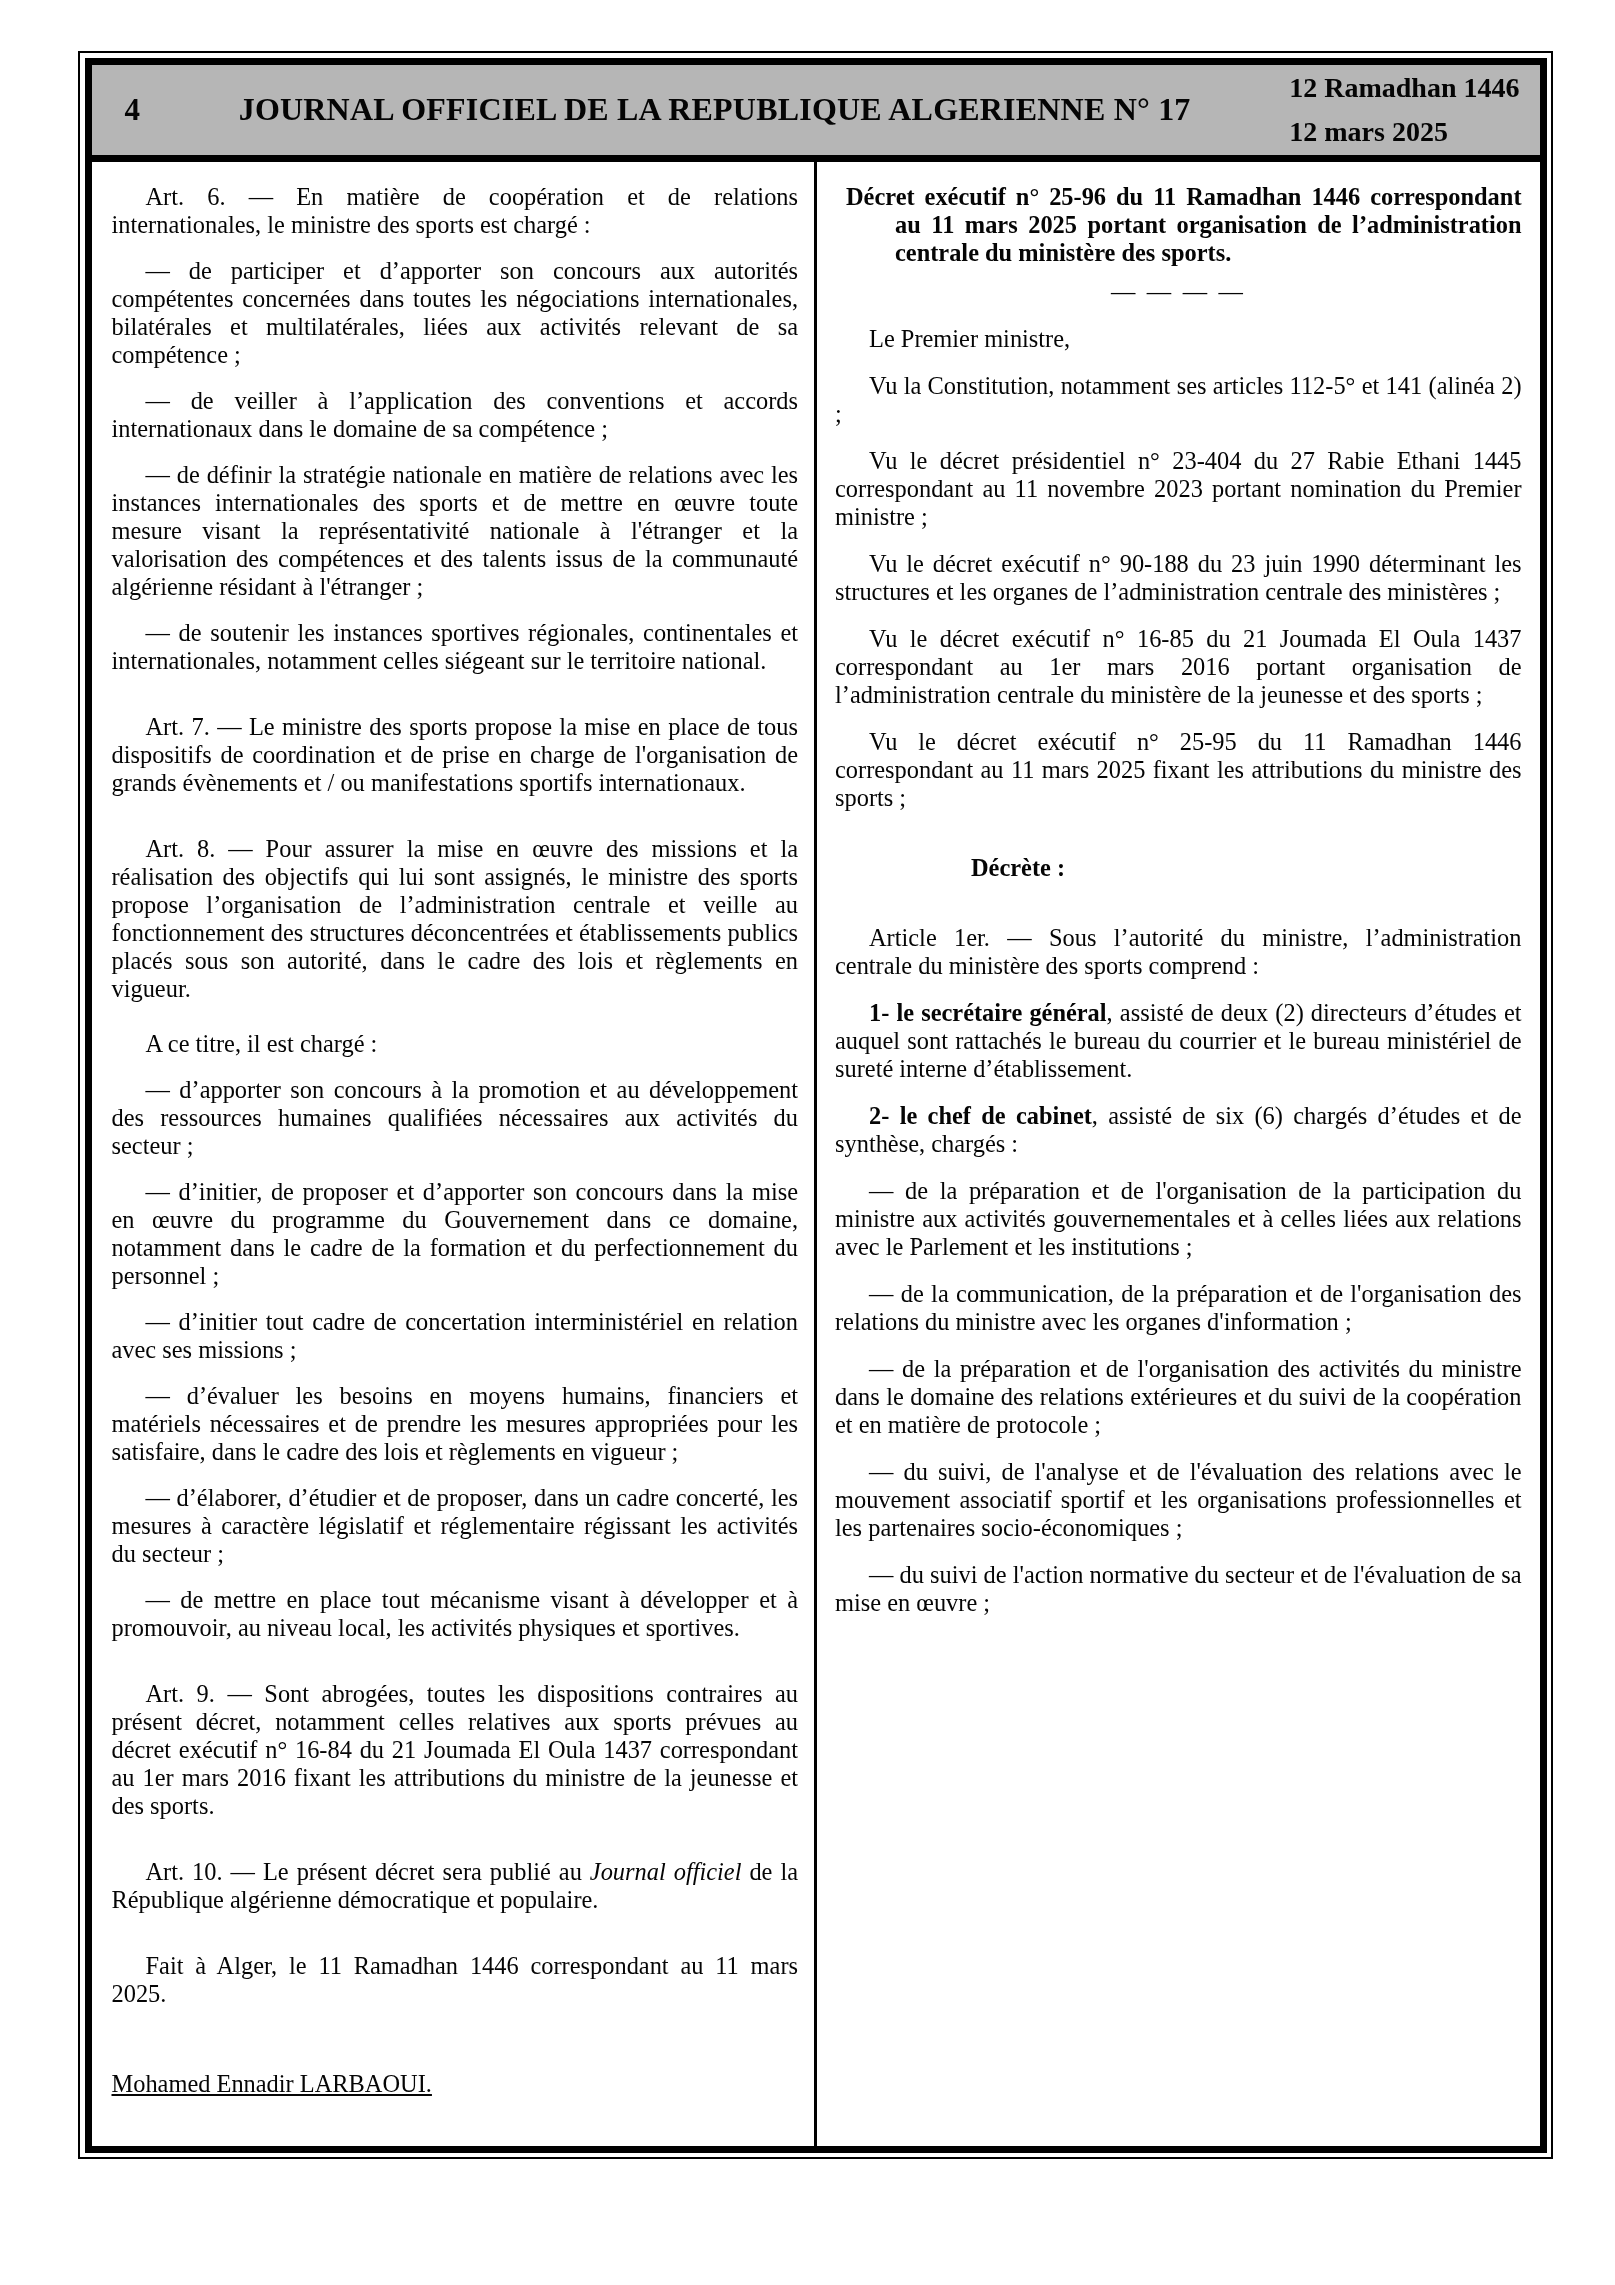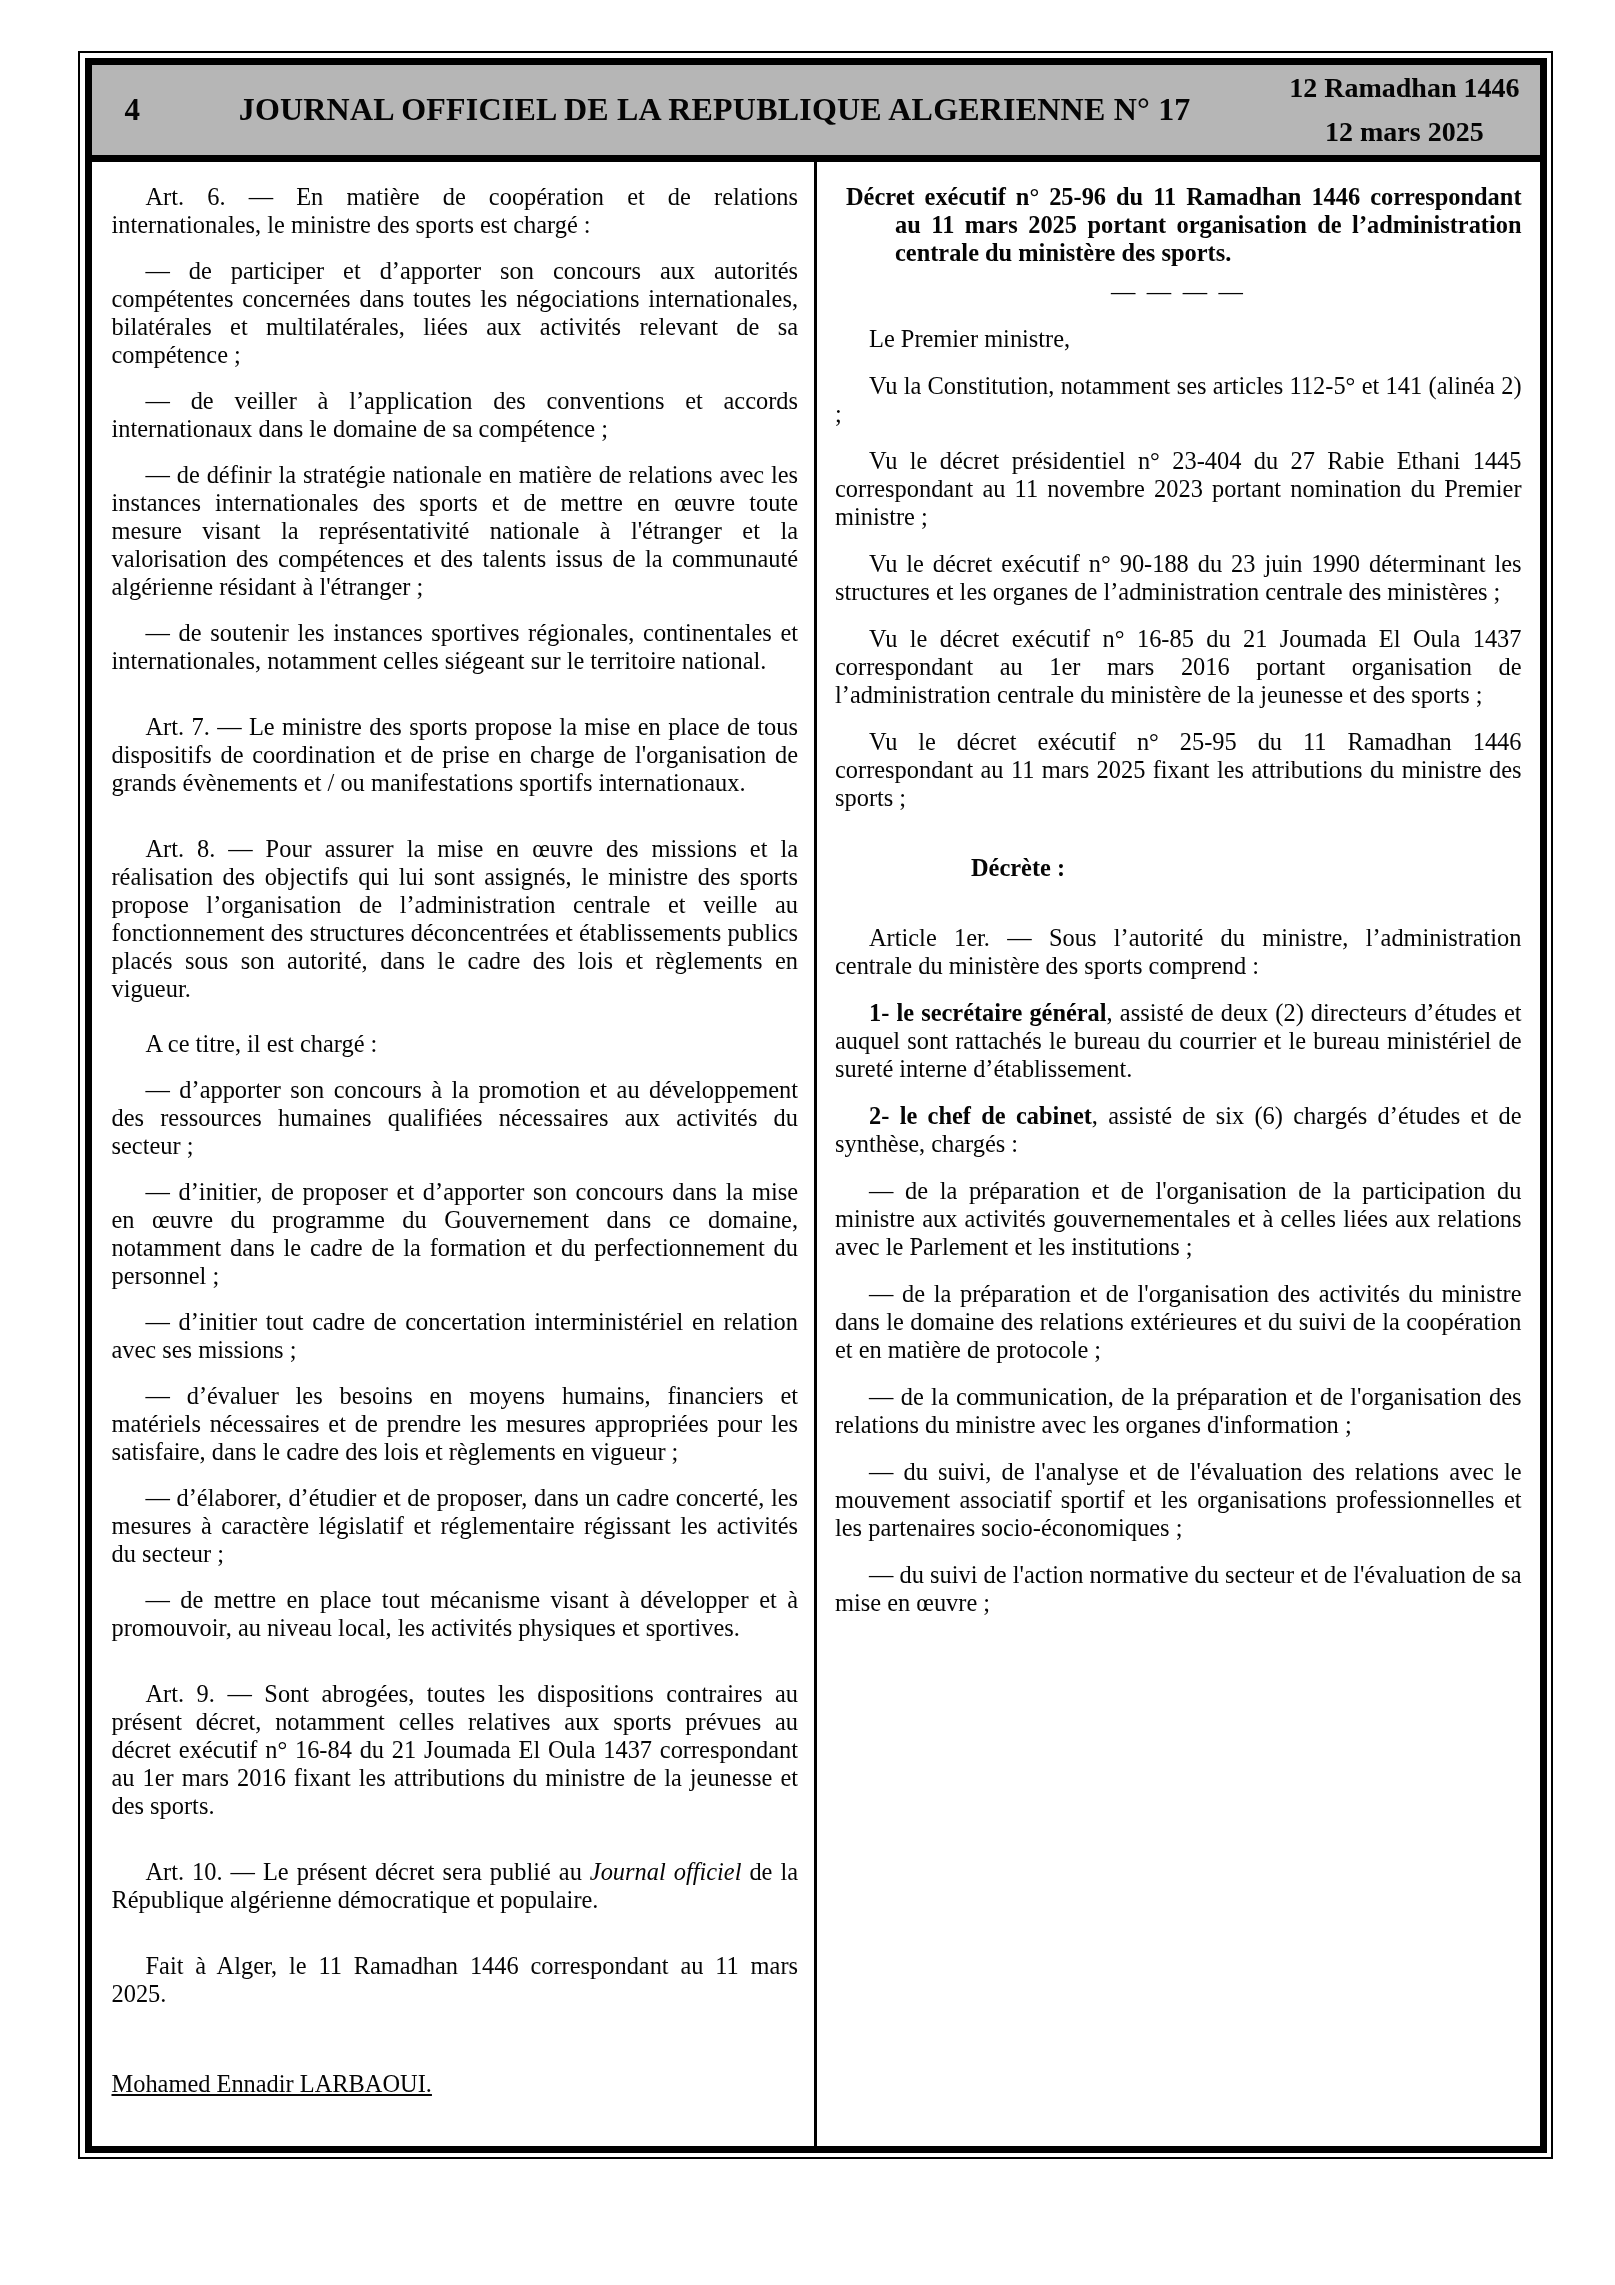--- a/index.html
+++ b/index.html
@@ -14,21 +14,21 @@
   }
   .frame-inner{
     border:7.2px solid #000;height:2081px;display:flex;flex-direction:column;overflow:hidden;
   }
   .masthead{
     flex:0 0 90px;background:#b6b6b6;border-bottom:7.2px solid #000;
     display:flex;align-items:center;font-weight:bold;
   }
   .masthead .pgnum{flex:0 0 auto;font-size:31px;padding:0 0 0 33px;}
   .masthead .jtitle{flex:1 1 auto;text-align:center;font-size:32px;letter-spacing:0.2px;}
-  .masthead .dates{flex:0 0 auto;text-align:center;padding:0 20px 0 0;font-size:28px;line-height:1.55;}
+  .masthead .dates{flex:0 0 auto;text-align:left;padding:0 20px 0 0;font-size:28px;line-height:1.55;}
   .main{flex:1 1 auto;display:flex;align-items:stretch;min-height:0;}
   .col{flex:1 1 0;padding:18px 16.3px 0 20px;overflow:hidden;}
   .col.rcol{padding:18px 18px 0 18px;}
   .divider{flex:0 0 2.7px;background:#000;}
   .para{
     margin:18px 0 0 0;font-size:24.4px;line-height:28px;
     text-align:justify;text-indent:34px;
   }
   .para.first{margin-top:3.6px;}
   .para.art{margin-top:38px;}
@@ -89,22 +89,22 @@
           <p class="para"><span>Vu la Constitution, notamment ses articles 112-5° et 141 (alinéa 2) ;</span></p>
           <p class="para"><span>Vu le décret présidentiel n° 23-404 du 27 Rabie Ethani 1445 correspondant au 11 novembre 2023 portant nomination du Premier ministre ;</span></p>
           <p class="para"><span>Vu le décret exécutif n° 90-188 du 23 juin 1990 déterminant les structures et les organes de l’administration centrale des ministères ;</span></p>
           <p class="para"><span>Vu le décret exécutif n° 16-85 du 21 Joumada El Oula 1437 correspondant au 1er mars 2016 portant organisation de l’administration centrale du ministère de la jeunesse et des sports ;</span></p>
           <p class="para"><span>Vu le décret exécutif n° 25-95 du 11 Ramadhan 1446 correspondant au 11 mars 2025 fixant les attributions du ministre des sports ;</span></p>
           <p class="para decrete"><span>Décrète :</span></p>
           <p class="para art"><span>Article 1er. — Sous l’autorité du ministre, l’administration centrale du ministère des sports comprend :</span></p>
           <p class="para"><span class="b">1- le secrétaire général</span><span>, assisté de deux (2) directeurs d’études et auquel sont rattachés le bureau du courrier et le bureau ministériel de sureté interne d’établissement.</span></p>
           <p class="para"><span class="b">2- le chef de cabinet</span><span>, assisté de six (6) chargés d’études et de synthèse, chargés :</span></p>
           <p class="para"><span>— de la préparation et de l'organisation de la participation du ministre aux activités gouvernementales et à celles liées aux relations avec le Parlement et les institutions ;</span></p>
+          <p class="para"><span>— de la communication, de la préparation et de l'organisation des relations du ministre avec les organes d'information ;</span></p>
           <p class="para"><span>— de la préparation et de l'organisation des activités du ministre dans le domaine des relations extérieures et du suivi de la coopération et en matière de protocole ;</span></p>
-          <p class="para"><span>— de la communication, de la préparation et de l'organisation des relations du ministre avec les organes d'information ;</span></p>
           <p class="para"><span>— du suivi, de l'analyse et de l'évaluation des relations avec le mouvement associatif sportif et les organisations professionnelles et les partenaires socio-économiques ;</span></p>
           <p class="para"><span>— du suivi de l'action normative du secteur et de l'évaluation de sa mise en œuvre ;</span></p>
         </section>
     </div>
 
   </div>
 </div>
 
 
 </body></html>

